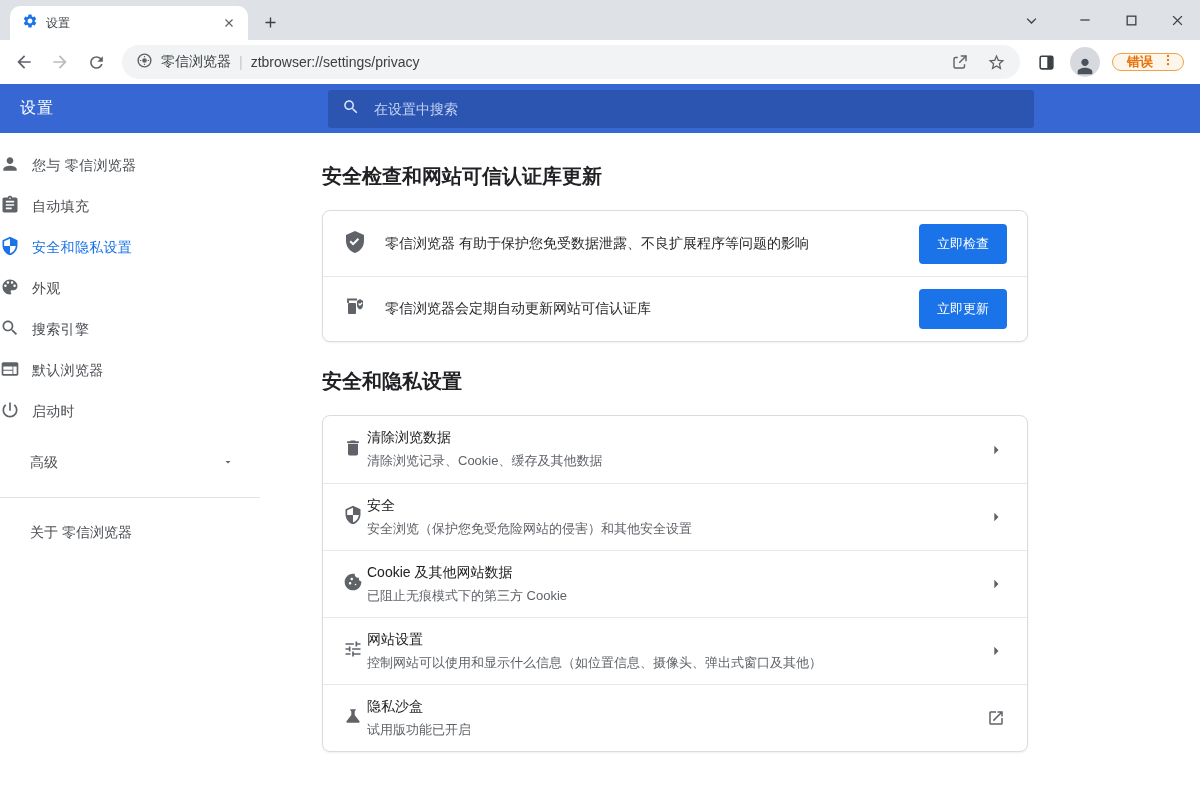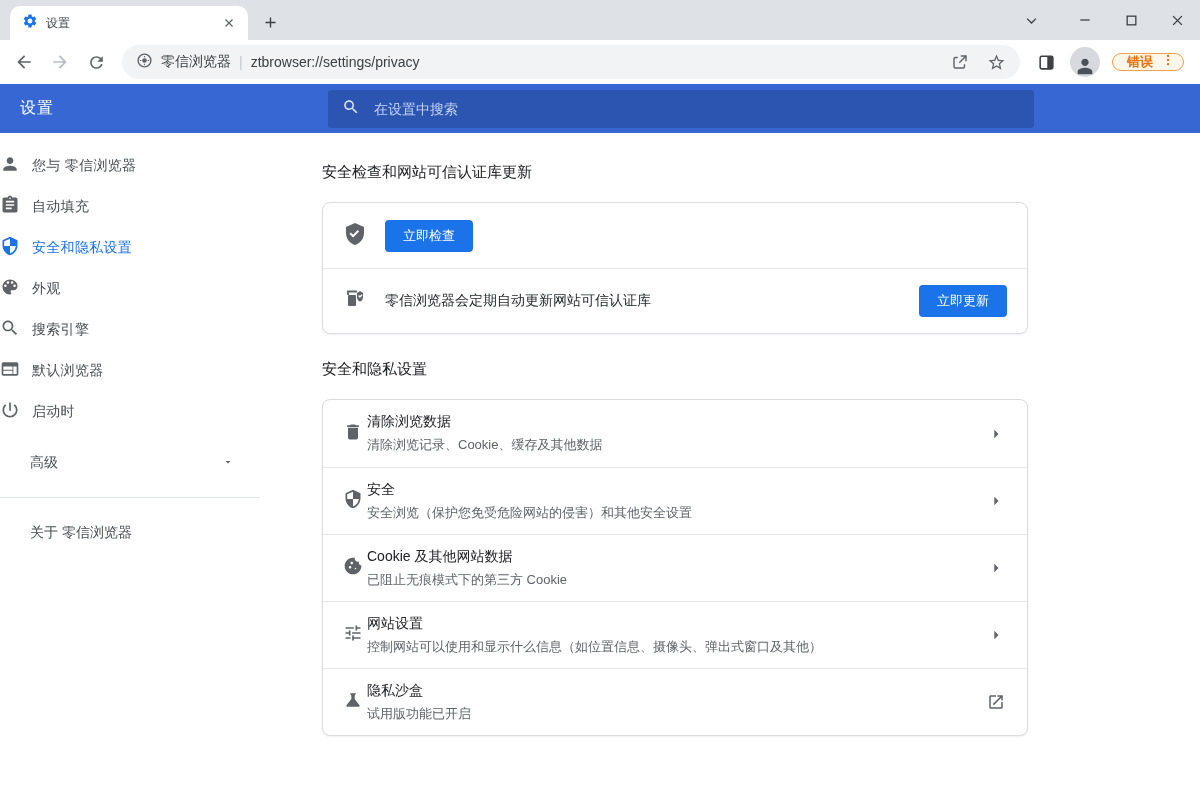--- a/index.html
+++ b/index.html
@@ -53,27 +53,27 @@
   .side-item .lbl { font-size:14px; color:#4a4e53; font-weight:500; letter-spacing:.3px; }
   .side-item.active .lbl { color:#1a73e8; }
   .advanced-row { margin-top:10px; height:41px; display:flex; align-items:center; padding:0 26px 0 30px; cursor:pointer; }
   .advanced-row .lbl { font-size:14px; color:#4a4e53; font-weight:500; flex:1; }
   .side-divider { height:1px; background:#e0e3e7; margin:14px 0; }
   .about-row { height:41px; display:flex; align-items:center; padding-left:30px; cursor:pointer; }
   .about-row .lbl { font-size:14px; color:#4a4e53; font-weight:500; }
 
   
   .content { margin-left:62px; width:706px; padding-top:30px; }
-  .section-title { font-size:15px; font-weight:400; color:#202124; margin-bottom:20px; }
+  .section-title { font-size:20px; font-weight:700; color:#202124; margin-bottom:20px; }
   .card { background:#fff; border:1px solid #dadce0; border-radius:8px; box-shadow:0 1px 2px rgba(60,64,67,.08); margin-bottom:26px; }
 
   .check-row { height:65px; display:flex; align-items:center; padding:0 20px; gap:18px; }
   .check-row + .check-row { border-top:1px solid #e6e8eb; }
   .check-text { font-size:14px; color:#27292c; flex:1; }
-  .action-btn { background:#1a73e8; color:#fff; border:none; border-radius:4px; height:32px; min-width:88px;
+  .action-btn { background:#1a73e8; color:#fff; border:none; border-radius:4px; height:40px; min-width:88px;
                 font-size:13px; font-weight:500; cursor:pointer; font-family:"Liberation Sans","DejaVu Sans",sans-serif; }
 
   .link-row { height:67px; display:flex; align-items:center; padding:0 20px; gap:4px; cursor:pointer; }
   .link-row + .link-row { border-top:1px solid #e6e8eb; }
   .row-texts { flex:1; display:flex; flex-direction:column; gap:5px; }
   .row-title { font-size:14px; color:#202124; font-weight:500; }
   .row-sub { font-size:13px; color:#5f6368; }
   .trailing { width:22px; display:flex; align-items:center; justify-content:center; flex-shrink:0; }
 
   .ic { display:block; }
@@ -279,20 +279,21 @@
 
       <div class="section-title">安全检查和网站可信认证库更新</div>
 
       <div class="card">
         <div class="check-row">
           <span class="ic">
             <svg width="24" height="24" viewBox="0 0 24 24" fill="#5f6368">
                 <path d="M12 1L3 5v6c0 5.55 3.84 10.74 9 12 5.16-1.26 9-6.45 9-12V5l-9-4zm-1.91 14.5l-3.59-3.59 1.41-1.41 2.18 2.18 4.59-4.59 1.41 1.41-6 6z"></path>
               </svg>
           </span>
+          <span class="check-text">零信浏览器 有助于保护您免受数据泄露、不良扩展程序等问题的影响</span>
           <button class="action-btn">立即检查</button>
         </div>
         <div class="check-row">
           <span class="ic">
             <svg width="24" height="24" viewBox="0 0 24 24" fill="none" stroke="#5f6368" stroke-width="1.8">
                 <path d="M5 8V4.5h9"></path>
                 <rect x="5" y="8" width="8" height="11" rx="1" fill="#5f6368" stroke="none"></rect>
                 <path d="M14 6l3-2 3 2v4c0 2.5-1.5 4-3 4.6-1.5-.6-3-2.1-3-4.6V6z" fill="#5f6368" stroke="none"></path>
                 <path d="M15.6 8.6l1.3 1.3 2.2-2.2" stroke="#fff" stroke-width="1.4"></path>
               </svg>

